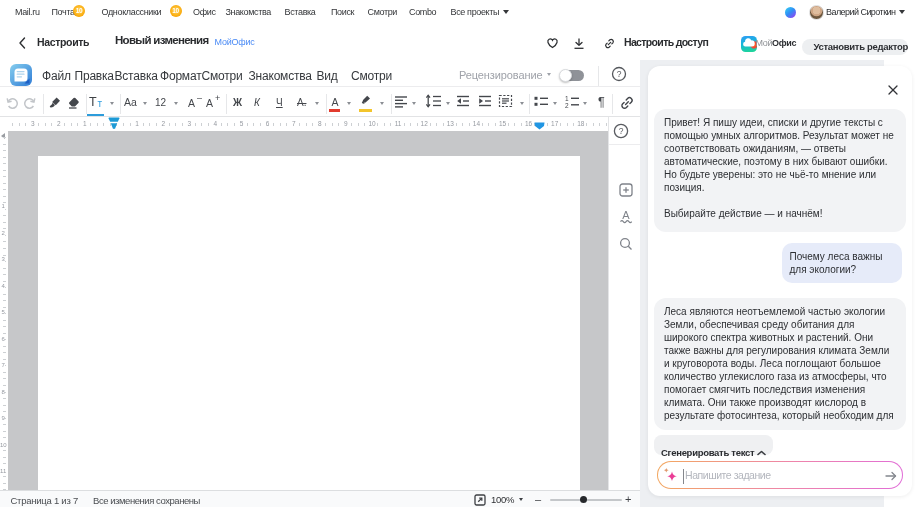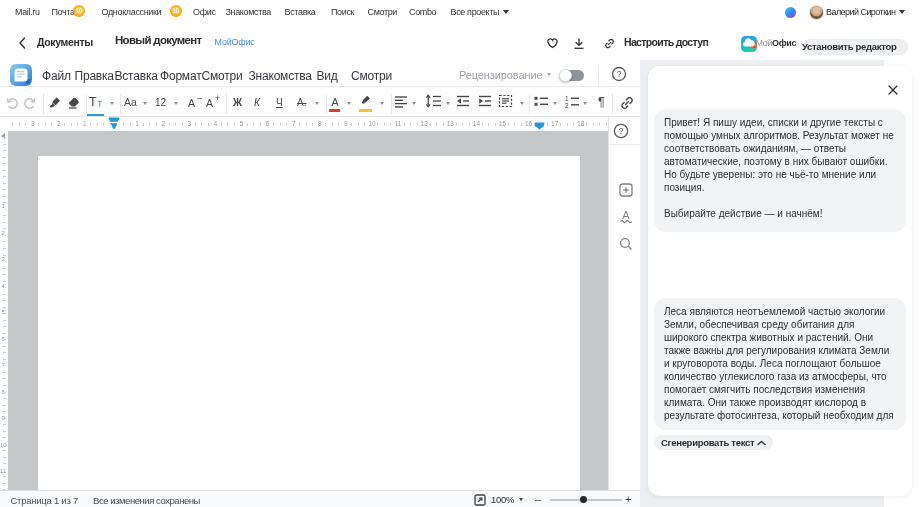--- a/index.html
+++ b/index.html
@@ -35,21 +35,21 @@
 #page{position:absolute;left:30px;top:25px;width:542px;height:334px;background:#fff}
 
 #rightcol{position:absolute;left:608px;top:117px;width:32px;height:373px;background:#fff;border-left:1px solid #e4e5e7}
 
 #status{position:absolute;left:0;top:490px;width:640px;height:17px;background:#f9fafb;border-top:1px solid #dcdee0;font-size:9.5px;letter-spacing:-0.25px;color:#4b4e52}
 
 #panel{position:absolute;left:640px;top:60px;width:244px;height:447px;background:#edeff2}
 #card{position:absolute;left:8px;top:6px;width:264px;height:430px;background:#fff;border-radius:12px;box-shadow:0 1px 4px rgba(0,0,0,.07)}
 .bub{position:absolute;left:6px;width:252px;background:#f2f3f5;border-radius:12px;font-size:10px;line-height:13px;color:#2d2f33;padding:7px 10px}
 #ubub{position:absolute;left:133.5px;top:176.5px;width:120px;height:40px;background:#e6ebf9;border-radius:10px;font-size:10px;line-height:13px;color:#2d2f33;padding:7px 8px}
-#chip{position:absolute;left:6px;top:369px;height:15px;background:#eff0f2;border-radius:7.5px;font-size:9.5px;letter-spacing:-0.3px;font-weight:bold;color:#2b2d31;line-height:15px;padding:0 7px;white-space:nowrap}
+#chip{position:absolute;left:6px;top:369px;height:15px;background:#eff0f2;border-radius:7.5px;font-size:9.5px;letter-spacing:-0.3px;font-weight:bold;color:#2b2d31;line-height:15px;padding:10px 7px;white-space:nowrap}
 #aiinput{position:absolute;left:9px;top:395px;width:246px;height:28px;border-radius:14px;border:1.5px solid transparent;background:linear-gradient(#fff,#fff) padding-box,linear-gradient(100deg,#f3a85e 0%,#ee84ab 55%,#e16cd8 100%) border-box}
 #aiinput .ph{position:absolute;left:27px;top:6.5px;font-size:10.5px;letter-spacing:-0.45px;color:#b3b6bd}
 #cursor{position:absolute;left:24.5px;top:6.5px;width:1.5px;height:15px;background:#84878c}
 </style>
 </head>
 <body>
 
 <div id="nav">
   <span class="it" style="left:15px">Mail.ru</span>
   <span class="it" style="left:51.5px">Почта</span>
@@ -65,22 +65,22 @@
   <span class="it" style="left:450.5px">Все проекты<span class="navcaret"></span></span>
   <div id="gradc"></div>
   <div id="ava"></div>
   <span class="it" style="left:826px;letter-spacing:-0.55px;color:#2c2e31">Валерий Сироткин<span class="navcaret"></span></span>
 </div>
 
 <div id="hdr">
   <svg class="abs" style="left:17.5px;top:12px" width="9" height="12" viewBox="0 0 9 12">
       <polyline points="6.5,1 2,6 6.5,11" fill="none" stroke="#2e3033" stroke-width="1.4" stroke-linecap="round" stroke-linejoin="round"></polyline>
     </svg>
-  <span class="abs b" style="left:37px;top:10.5px;font-size:10.5px;letter-spacing:-0.35px">Документы</span>
-  <span class="abs b" style="left:115px;top:9px;font-size:11.5px;letter-spacing:-0.7px">Новый документ</span>
+  <span class="abs b" style="left:37px;top:10.5px;font-size:10.5px;letter-spacing:-0.35px">Настроить</span>
+  <span class="abs b" style="left:115px;top:9px;font-size:11.5px;letter-spacing:-0.7px">Новый изменения</span>
   <span class="abs" style="left:214.5px;top:12px;font-size:9px;letter-spacing:-0.2px;color:#4b8bf5">МойОфис</span>
 
   <svg class="abs" style="left:546px;top:12px" width="13" height="12" viewBox="0 0 13 12">
       <path d="M6.5 10.6 C1 7 1.1 3.4 3.1 2.3 C4.6 1.5 6 2.3 6.5 3.3 C7 2.3 8.4 1.5 9.9 2.3 C11.9 3.4 12 7 6.5 10.6 Z" fill="none" stroke="#2e3033" stroke-width="1.25"></path>
     </svg>
 
   <svg class="abs" style="left:572.5px;top:12.5px" width="12" height="12" viewBox="0 0 12 12">
       <line x1="6" y1="0.5" x2="6" y2="6.8" stroke="#2e3033" stroke-width="1.3"></line>
       <polyline points="3,4.5 6,7.3 9,4.5" fill="none" stroke="#2e3033" stroke-width="1.3" stroke-linecap="round" stroke-linejoin="round"></polyline>
       <line x1="1.5" y1="10.3" x2="10.5" y2="10.3" stroke="#2e3033" stroke-width="1.3"></line>
@@ -106,21 +106,21 @@
           <stop offset="0" stop-color="#ff7b24"></stop>
           <stop offset=".6" stop-color="#f8422f"></stop>
           <stop offset="1" stop-color="#f8422f" stop-opacity="0"></stop>
         </radialGradient>
     </defs>
     <rect x="0" y="0" width="16" height="16" rx="4.5" fill="url(#mo1)"></rect>
     <circle cx="13" cy="8.8" r="4.6" fill="url(#mo2)"></circle>
     <path d="M4.3 10.6 a2.45 2.45 0 0 1-.2-4.85 A3.2 3.2 0 0 1 10.3 4.4 a2.5 2.5 0 0 1 .6 6.2 Z" fill="#fff"></path>
   </svg>
   <span class="abs" style="left:755.5px;top:12.5px;font-size:9px;letter-spacing:-0.35px;color:#8f9296">Мой<b style="color:#2d2f33">Офис</b></span>
-  <div class="abs" style="left:802px;top:13.5px;width:106px;height:16px;background:#edeff1;border-radius:8px;text-align:left;font-size:9.5px;letter-spacing:-0.3px;font-weight:bold;color:#2d2f33;line-height:16px">Установить редактор</div>
+  <div class="abs" style="left:802px;top:13.5px;width:106px;height:16px;background:#edeff1;border-radius:8px;text-align:right;font-size:9.5px;letter-spacing:-0.3px;font-weight:bold;color:#2d2f33;line-height:16px">Установить редактор</div>
 </div>
 
 <div id="menubar">
 
   <svg class="abs" style="left:10px;top:4px" width="22" height="22" viewBox="0 0 22 22">
     <defs>
         <linearGradient id="al" x1="0" y1="0" x2="1" y2="1">
           <stop offset="0" stop-color="#86ceee"></stop>
           <stop offset="1" stop-color="#2f7cd6"></stop>
         </linearGradient>
@@ -517,18 +517,33 @@
 
 <div id="panel">
   <div id="card">
     <svg class="abs" style="left:240px;top:18.5px" width="10" height="10" viewBox="0 0 10 10">
         <g stroke="#323438" stroke-width="1.3" stroke-linecap="round">
           <line x1="1" y1="1" x2="9" y2="9"></line>
           <line x1="9" y1="1" x2="1" y2="9"></line>
         </g>
       </svg>
     <div class="bub" style="top:43px;height:123px">Привет! Я пишу идеи, списки и другие тексты с<br>помощью умных алгоритмов. Результат может не<br>соответствовать ожиданиям, — ответы<br>автоматические, поэтому в них бывают ошибки.<br>Но будьте уверены: это не чьё-то мнение или<br>позиция.<br><br>Выбирайте действие — и начнём!</div>
+    <div id="ubub">Почему леса важны<br>для экологии?</div>
     <div class="bub" style="top:231.5px;height:132px">Леса являются неотъемлемой частью экологии<br>Земли, обеспечивая среду обитания для<br>широкого спектра животных и растений. Они<br>также важны для регулирования климата Земли<br>и круговорота воды. Леса поглощают большое<br>количество углекислого газа из атмосферы, что<br>помогает смягчить последствия изменения<br>климата. Они также производят кислород в<br>результате фотосинтеза, который необходим для</div>
     <div id="chip">Сгенерировать текст&nbsp;<svg width="9" height="6" viewBox="0 0 9 6" style="vertical-align:0.5px">
           <polyline points="1,4.5 4.5,1.5 8,4.5" fill="none" stroke="#3a3d41" stroke-width="1.6" stroke-linecap="round" stroke-linejoin="round"></polyline>
         </svg></div>
+    <div id="aiinput">
+      <svg class="abs" style="left:5px;top:4px" width="16" height="17" viewBox="0 0 16 17">
+        <path d="M9 5.5 C9.7 8.5 10.8 9.6 13.8 10.3 C10.8 11 9.7 12.1 9 15.1 C8.3 12.1 7.2 11 4.2 10.3 C7.2 9.6 8.3 8.5 9 5.5 Z" fill="#ea3d96"></path>
+        <path d="M3.3 1.8 C3.6 3.3 4.2 3.9 5.7 4.2 C4.2 4.5 3.6 5.1 3.3 6.6 C3 5.1 2.4 4.5 0.9 4.2 C2.4 3.9 3 3.3 3.3 1.8 Z" fill="#e0996b"></path>
+      </svg>
+      <div id="cursor"></div>
+      <span class="ph">Напишите задание</span>
+      <svg class="abs" style="left:226px;top:7px" width="14" height="14" viewBox="0 0 14 14">
+          <g fill="none" stroke="#83868d" stroke-width="1.3" stroke-linecap="round" stroke-linejoin="round">
+            <line x1="2" y1="7" x2="11.5" y2="7"></line>
+            <polyline points="8,3.5 11.5,7 8,10.5"></polyline>
+          </g>
+        </svg>
+    </div>
   </div>
 </div>
 
 </body></html>

